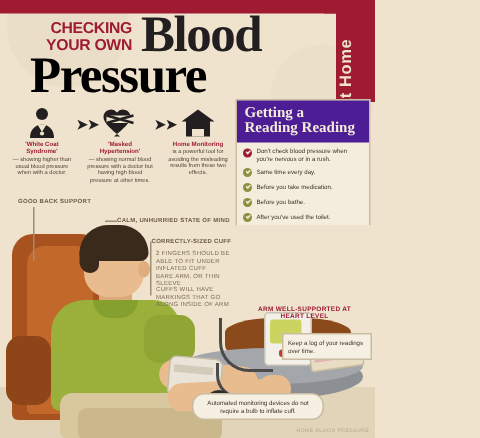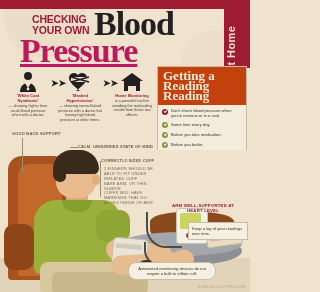--- a/index.html
+++ b/index.html
@@ -17,50 +17,50 @@
 
   
   .tex{position:absolute;inset:0;opacity:.35;
     background:
       radial-gradient(circle at 18% 6%, #E4D6BD 0 40px, transparent 41px),
       radial-gradient(circle at 86% 22%, #E6D9C1 0 34px, transparent 35px);
     pointer-events:none;}
 
   
   .title{position:absolute;left:0;top:8px;width:250px;height:60px;}
-  .t-small{position:absolute;left:32px;top:6px;width:72px;
+  .t-small{position:absolute;left:16px;top:6px;width:72px;
     color:#9E1B32;font-weight:bold;font-size:10.5px;line-height:10.5px;
-    letter-spacing:-0.2px;text-align:left;}
+    letter-spacing:-0.2px;text-align:right;}
   .t-blood{position:absolute;left:94px;top:0px;
     font-family:"Liberation Serif",serif;font-weight:bold;
     font-size:34px;line-height:32px;color:#231F20;letter-spacing:-1px;}
   .t-press{position:absolute;left:20px;top:26px;
     font-family:"Liberation Serif",serif;font-weight:bold;
-    font-size:34px;line-height:34px;color:#be185d;letter-spacing:-1px;text-decoration:underline;}
+    font-size:34px;line-height:34px;color:#000000;letter-spacing:-1px;}
   .t-athome{position:absolute;right:3px;top:4px;width:22px;height:60px;
     color:#EFE3CE;font-weight:bold;font-size:11px;
     writing-mode:vertical-rl;text-orientation:mixed;
     transform:rotate(180deg);letter-spacing:.4px;}
 
   
   .iconrow{position:absolute;left:4px;top:70px;width:152px;height:56px;}
   .icell{position:absolute;top:0;width:44px;text-align:center;}
   .icell.a{left:2px;} .icell.b{left:54px;} .icell.c{left:106px;}
   .glyph{height:22px;display:flex;align-items:center;justify-content:center;}
   .arrow{position:absolute;top:8px;color:#231F20;font-size:9px;font-weight:bold;}
   .arrow.one{left:47px;} .arrow.two{left:99px;}
   .ic-title{color:#9E1B32;font-weight:bold;font-size:4.1px;line-height:5px;margin-top:1px;}
   .ic-body{color:#4A3F33;font-size:3.8px;line-height:4.6px;margin-top:1px;}
 
   
   .panel{position:absolute;left:157px;top:66px;width:88px;
     background:#F4ECDC;border:1px solid #C9BCA0;}
-  .panel-h{background:#c2410c;color:#F2EADA;
+  .panel-h{background:#4c1d95;color:#F2EADA;
     font-family:"Liberation Serif",serif;font-weight:bold;
-    font-size:13px;line-height:10px;padding:4px 5px 4px 5px;}
+    font-size:10px;line-height:10px;padding:4px 5px 4px 5px;}
   .panel-b{padding:3px 4px 4px 4px;}
   .chk{display:flex;gap:3px;margin-bottom:3.5px;align-items:flex-start;}
   .dot{flex:0 0 auto;width:6px;height:6px;border-radius:50%;
     background:#8A9240;margin-top:.5px;position:relative;}
   .dot.red{background:#9E1B32;}
   .dot:after{content:"";position:absolute;left:1.6px;top:1.2px;
     width:2.4px;height:1.2px;border-left:1px solid #F4ECDC;
     border-bottom:1px solid #F4ECDC;transform:rotate(-45deg);}
   .chk span{font-size:4.1px;line-height:5px;color:#3B3327;}
 

